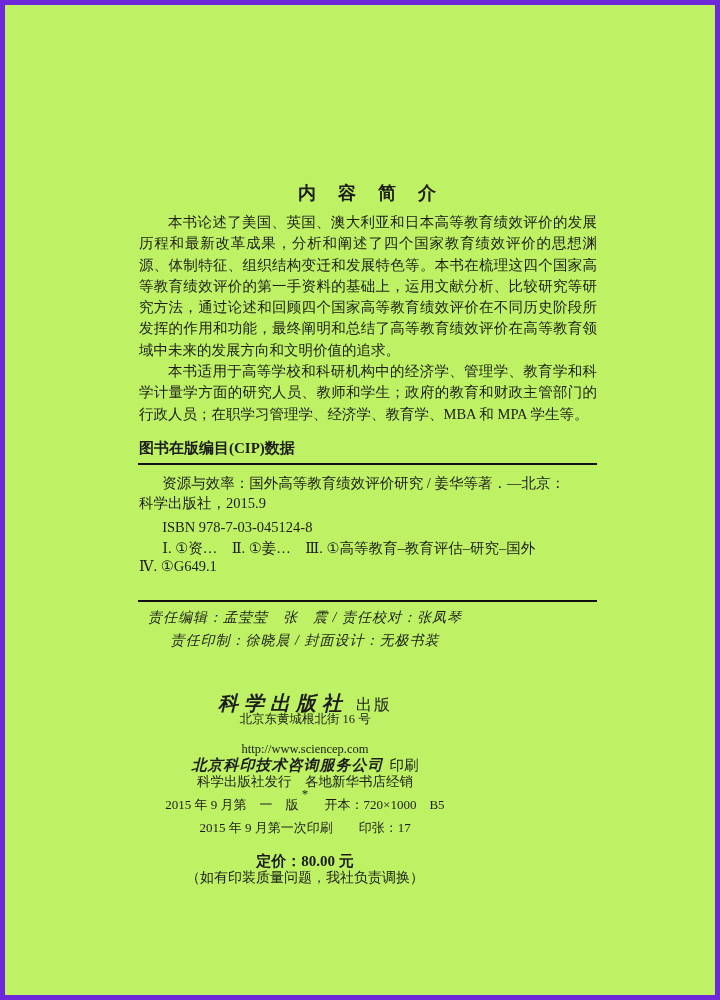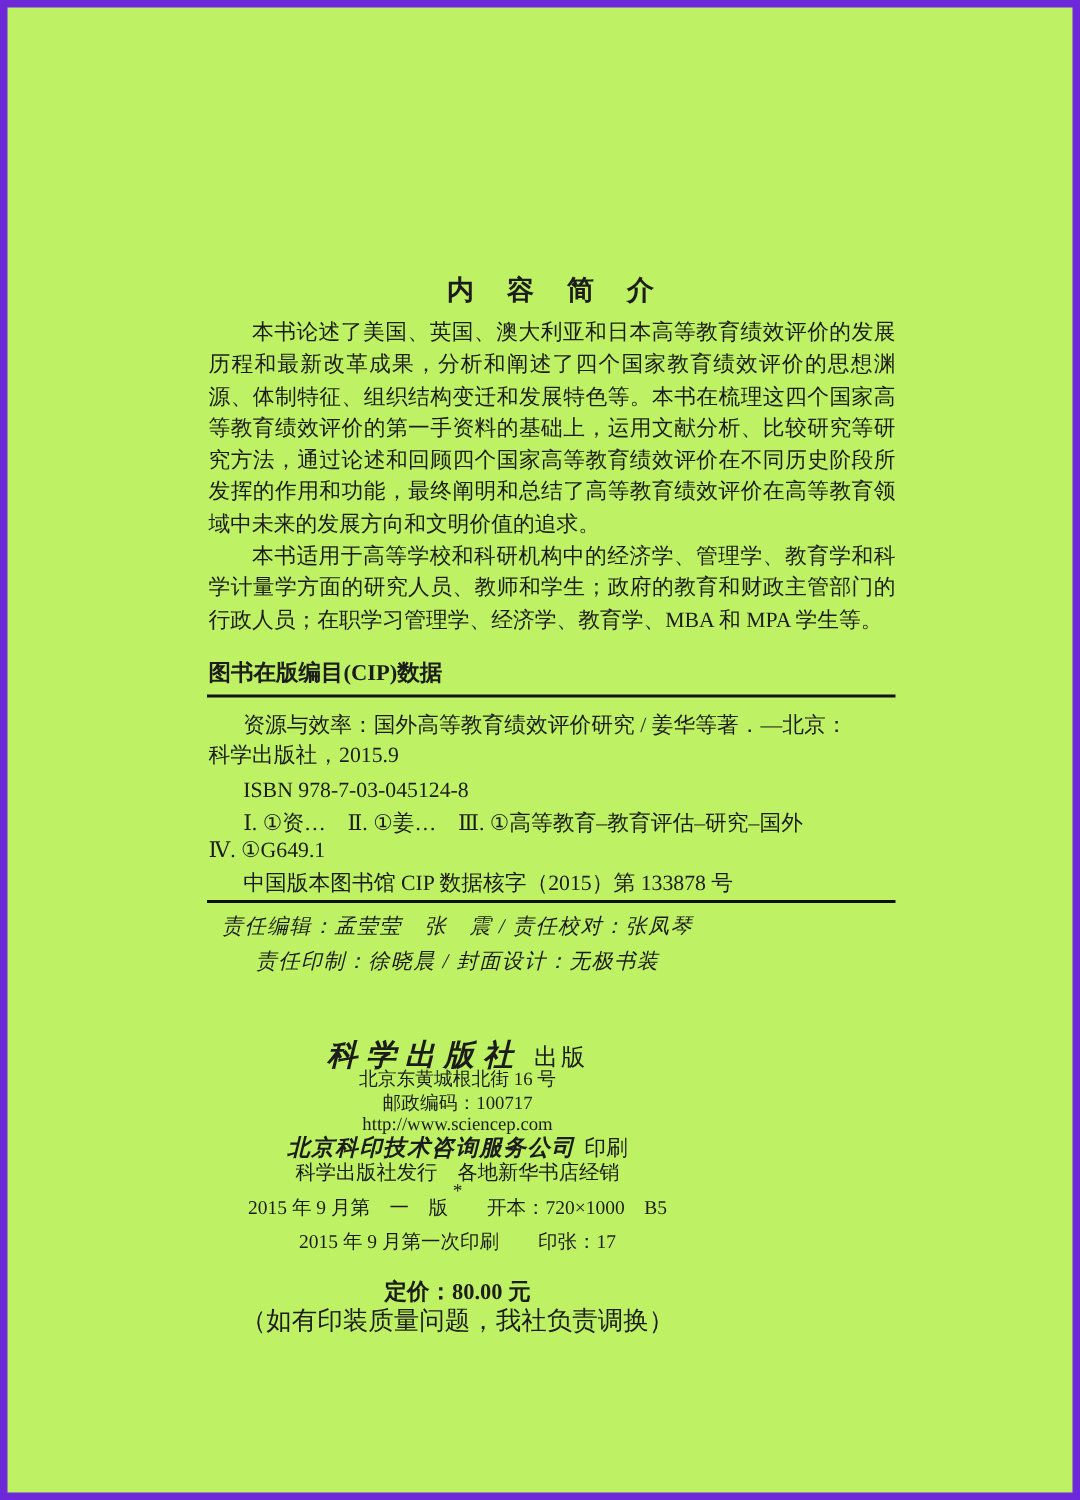--- a/index.html
+++ b/index.html
@@ -94,21 +94,21 @@
   .printer-label { font-size: 14.5px; margin-left: 6px; }
 
   .dist-line { top: 768px; font-size: 13.5px; }
   .star-line { top: 781px; font-size: 13px; }
 
   .colo-line { font-size: 13px; }
   .colo-edition { top: 791px; }
   .colo-impression { top: 814px; }
   .colo-words { top: 830px; font-size: 12.5px; }
   .colo-price { top: 847px; font-size: 15px; font-weight: bold; }
-  .colo-note { top: 864px; font-size: 17px; }
+  .colo-note { top: 864px; font-size: 14px; }
 </style>
 </head>
 <body>
 
 <div class="page">
 
   <div class="abs col-left intro-title">内　容　简　介</div>
 
   <div class="abs col-left intro-body">
     <p>本书论述了美国、英国、澳大利亚和日本高等教育绩效评价的发展历程和最新改革成果，分析和阐述了四个国家教育绩效评价的思想渊源、体制特征、组织结构变迁和发展特色等。本书在梳理这四个国家高等教育绩效评价的第一手资料的基础上，运用文献分析、比较研究等研究方法，通过论述和回顾四个国家高等教育绩效评价在不同历史阶段所发挥的作用和功能，最终阐明和总结了高等教育绩效评价在高等教育领域中未来的发展方向和文明价值的追求。</p>
@@ -122,35 +122,33 @@
   <div class="abs col-left cip-line cip-t1">资源与效率：国外高等教育绩效评价研究 / 姜华等著．—北京：</div>
 
   <div class="abs col-left cip-line cip-t2">科学出版社，2015.9</div>
 
   <div class="abs col-left cip-line cip-isbn">ISBN 978-7-03-045124-8</div>
 
   <div class="abs col-left cip-line cip-c1">Ⅰ. ①资…　Ⅱ. ①姜…　Ⅲ. ①高等教育–教育评估–研究–国外</div>
 
   <div class="abs col-left cip-line cip-c2">Ⅳ. ①G649.1</div>
 
-  <div class="abs col-left cip-line cip-record">中国版本图书馆 CIP 数据核字（2015）第 133878 号</div>
 
   <div class="abs rule rule-2"></div>
 
   <div class="abs centered credit-line credit-1">责任编辑：孟莹莹　张　震 / 责任校对：张凤琴</div>
 
   <div class="abs centered credit-line credit-2">责任印制：徐晓晨 / 封面设计：无极书装</div>
 
   <div class="abs centered pub-logo-line">
     <span class="pub-logo">科学出版社</span><span class="pub-label">出版</span>
   </div>
 
   <div class="abs centered pub-addr">北京东黄城根北街 16 号</div>
 
-  <div class="abs centered pub-post">邮政编码：100717</div>
 
   <div class="abs centered pub-url">http://www.sciencep.com</div>
 
   <div class="abs centered printer-line">
     <span class="printer-name">北京科印技术咨询服务公司</span><span class="printer-label">印刷</span>
   </div>
 
   <div class="abs centered dist-line">科学出版社发行　各地新华书店经销</div>
 
   <div class="abs centered star-line">*</div>

